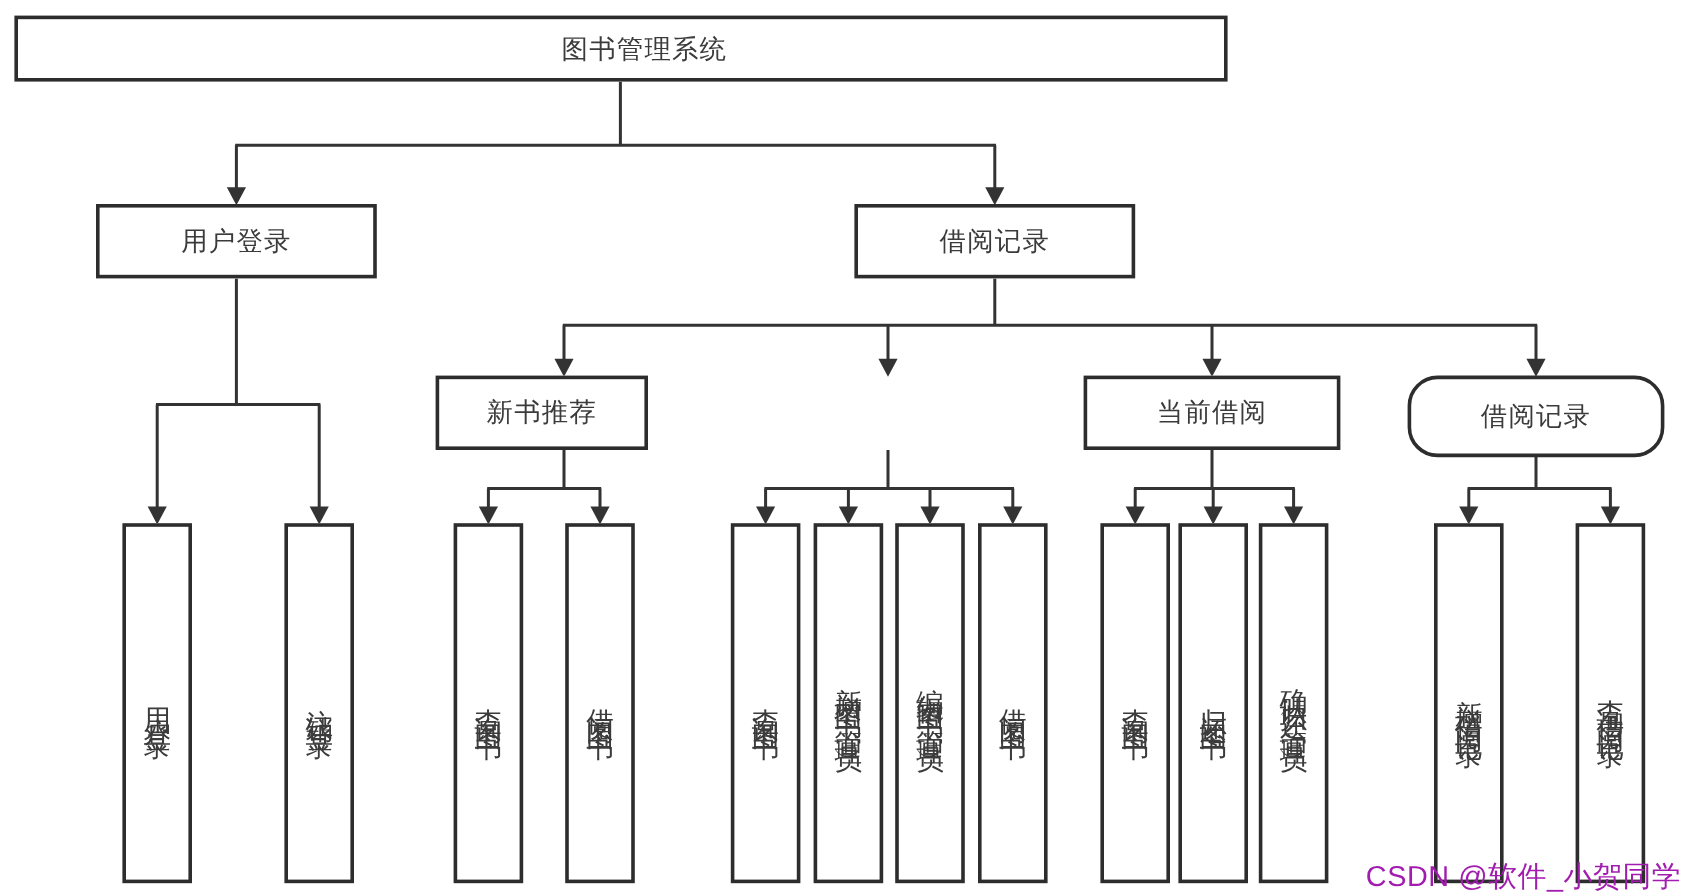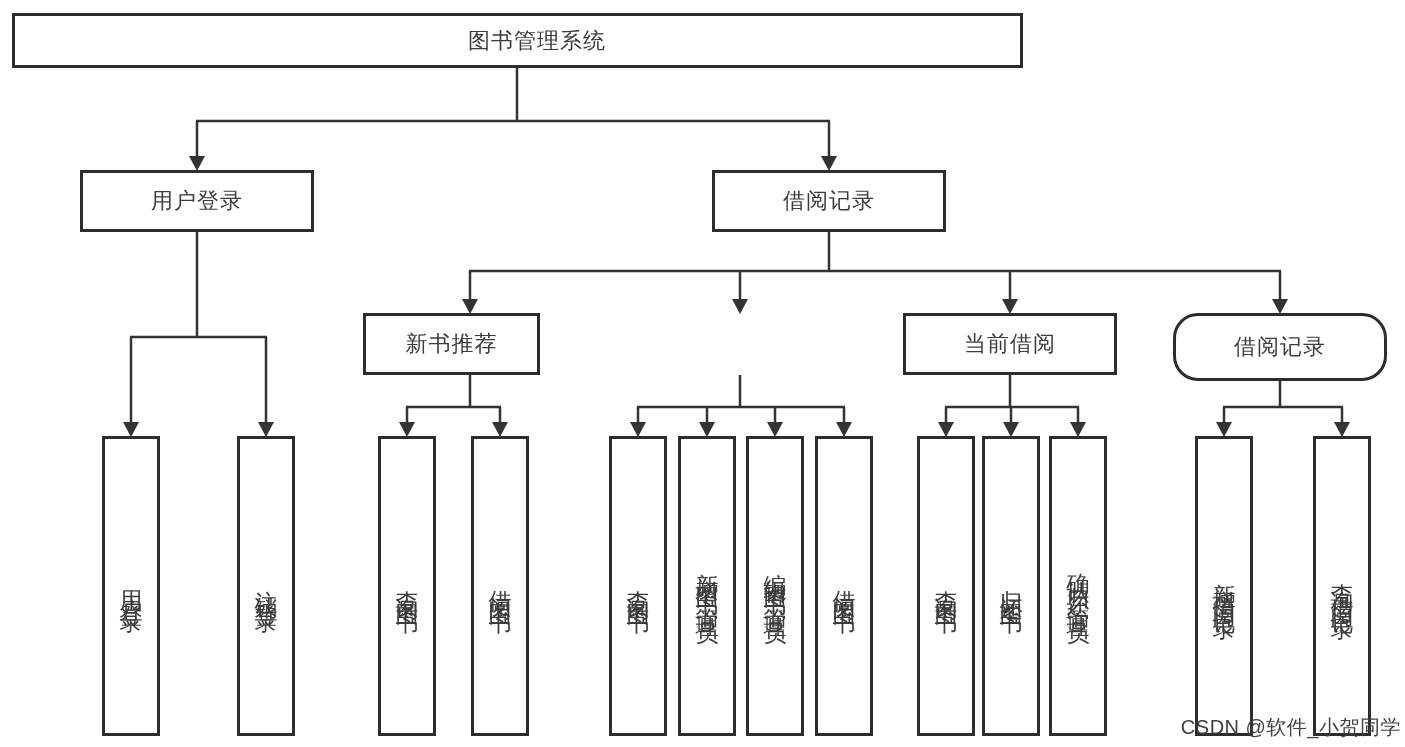--- a/index.html
+++ b/index.html
@@ -44,22 +44,22 @@
     font-size: 23px;
     letter-spacing: 7px;
     line-height: 1;
     white-space: nowrap;
   }
   .watermark {
     position: absolute;
     top: 714px;
     right: 4px;
     z-index: 2;
-    font-size: 20px;
-    color: #404040;
+    font-size: 24px;
+    color: #a21caf;
     letter-spacing: 0.5px;
     white-space: nowrap;
   }
 </style>
 </head>
 <body>
 
 <div class="canvas">
 
   <svg class="wires" width="1405" height="747" viewBox="0 0 1405 747" fill="none" stroke="#333333" stroke-width="2.5">

